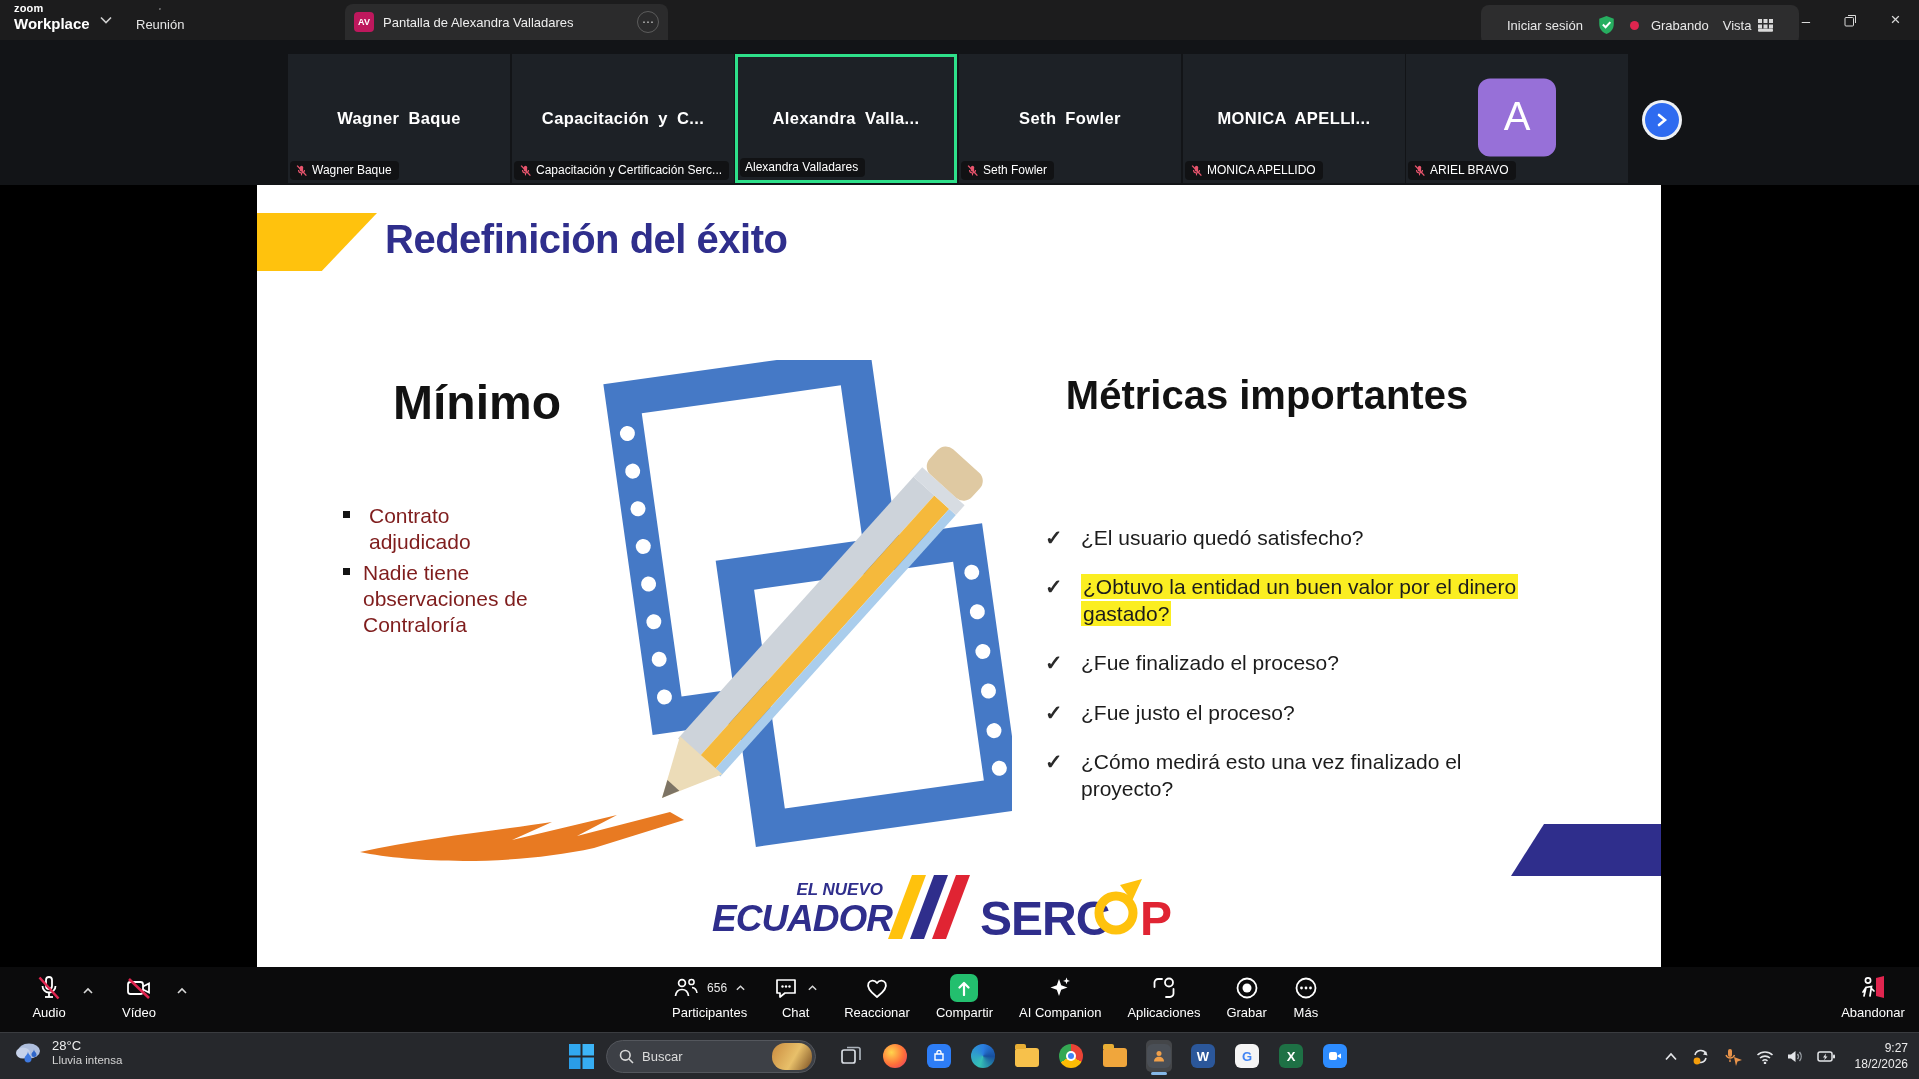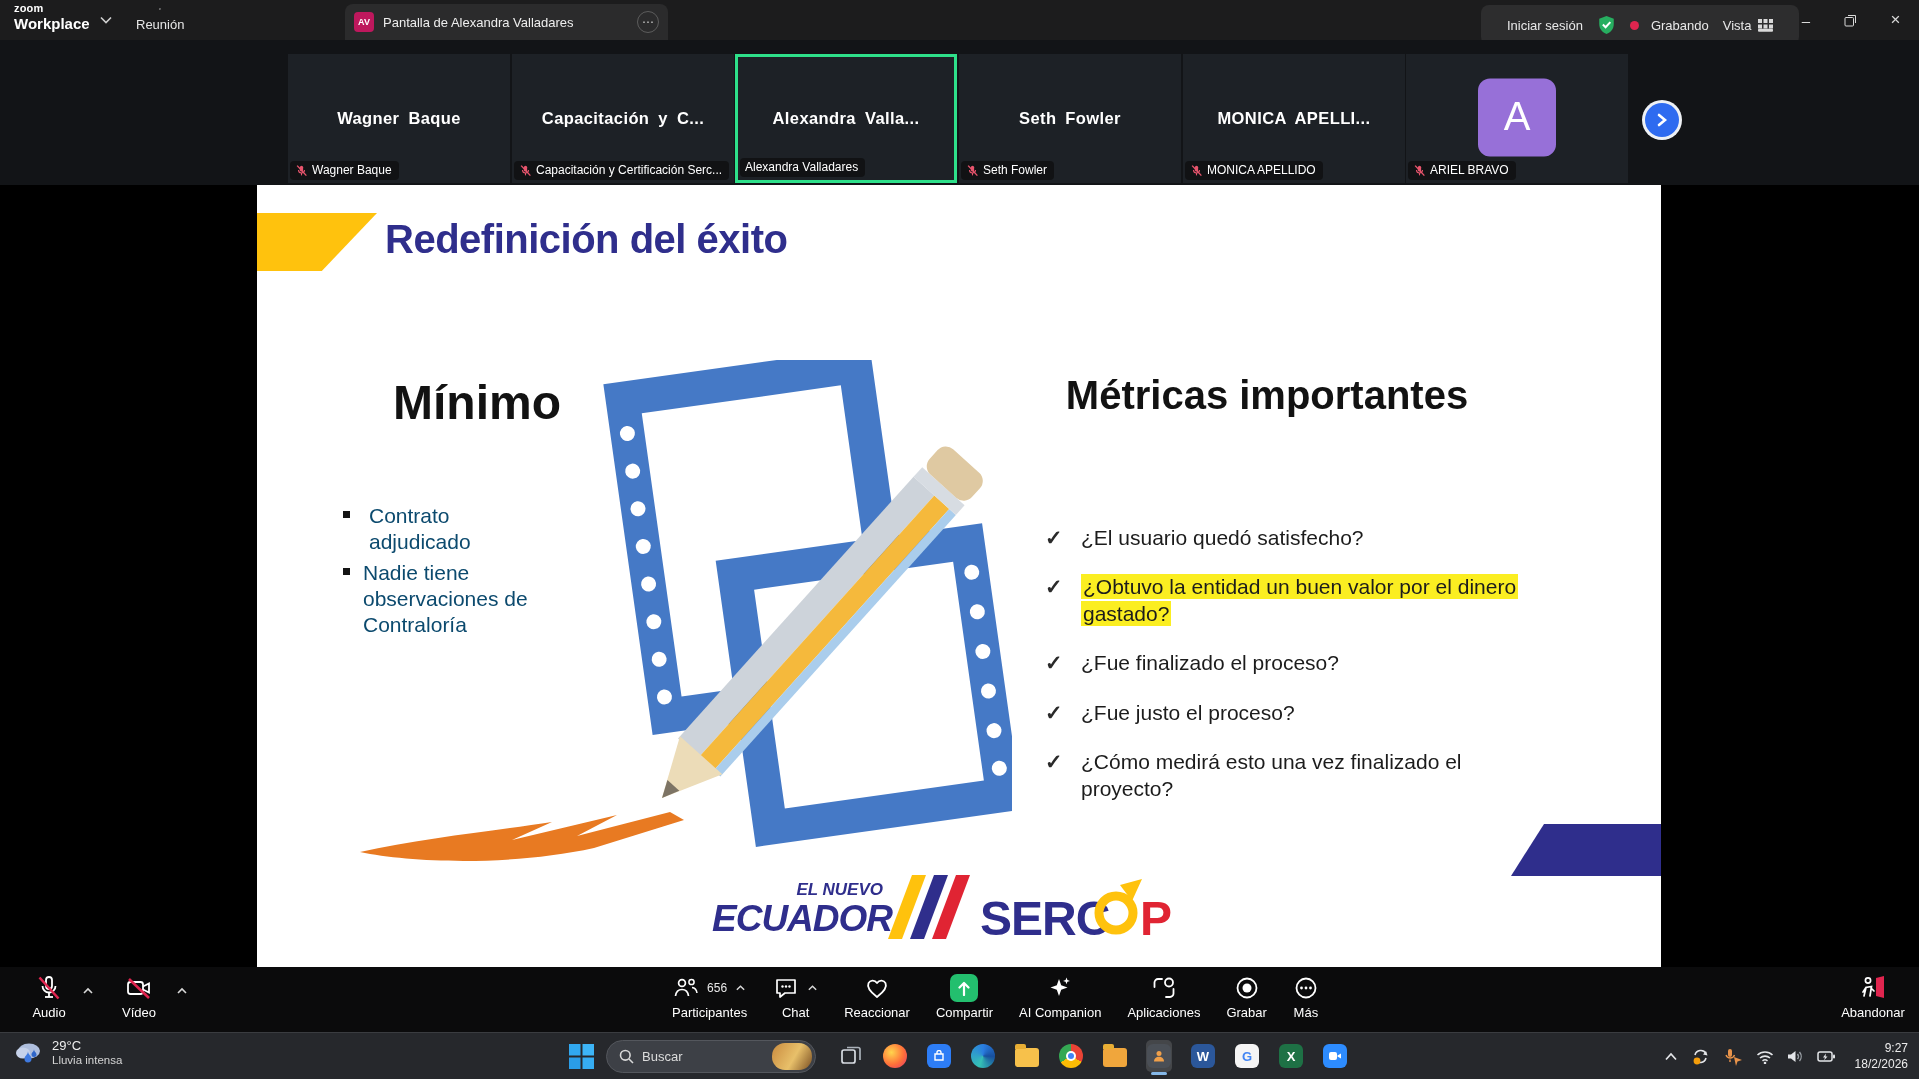--- a/index.html
+++ b/index.html
@@ -41,21 +41,21 @@
             display:flex;align-items:center;justify-content:center;}
 
   
   #stage{left:0;top:185px;width:1685px;height:782px;background:#000;}
   #slide{left:257px;top:0;width:1404px;height:782px;background:#fff;overflow:hidden;}
   .yellow-shape{left:0;top:28px;width:120px;height:58px;background:#ffc20d;
                 clip-path:polygon(0 0,100% 0,54% 100%,0 100%);}
   .slide-title{left:128px;top:32px;font-size:40px;font-weight:700;color:#2f2e8c;letter-spacing:-.5px;}
   .h-min{left:55px;top:190px;width:330px;text-align:center;font-size:48px;font-weight:700;color:#121212;}
   .bullets{left:86px;top:318px;width:192px;}
-  .b-item{display:flex;gap:13px;margin-bottom:5px;color:#0c4a6e;font-size:21px;line-height:1.24;}
+  .b-item{display:flex;gap:13px;margin-bottom:5px;color:#7f1d1d;font-size:21px;line-height:1.24;}
   .b-sq{flex:0 0 7px;width:7px;height:7px;background:#141414;margin-top:8px;}
   .b-item:first-child .b-txt{padding-left:6px;}
   .h-met{left:745px;top:188px;width:530px;text-align:center;font-size:40px;font-weight:700;color:#121212;}
   .checklist{left:788px;top:340px;width:478px;}
   .c-item{display:flex;gap:14px;margin-bottom:23px;color:#1c1c1c;font-size:21px;line-height:1.26;}
   .c-mark{flex:0 0 22px;font-weight:700;color:#2a2a2a;}
   .hl{background:#fbee21;padding:1px 2px;box-decoration-break:clone;-webkit-box-decoration-break:clone;}
   .corner-navy{right:0;top:639px;width:150px;height:52px;background:#2f2e8c;
                clip-path:polygon(22% 0,100% 0,100% 100%,0 100%);}
   .graphic{left:95px;top:175px;}
@@ -458,21 +458,21 @@
 
 <div id="taskbar" class="abs">
   <div class="abs weather">
     <svg width="30" height="26" viewBox="0 0 30 26">
         <ellipse cx="15" cy="12" rx="11" ry="7.5" fill="#aebedd"></ellipse>
         <ellipse cx="9" cy="14" rx="7" ry="5.5" fill="#c6d2ea"></ellipse>
         <path d="M14 12 c0 4-3.5 4.5-3.5 8 a3.5 3.5 0 0 0 7 0 c0-3.5-3.5-4-3.5-8z" fill="#3f7ae0"></path>
         <path d="M20 10 c0 3-2.5 3.3-2.5 5.6 a2.5 2.5 0 0 0 5 0 c0-2.3-2.5-2.6-2.5-5.6z" fill="#2f66c9"></path>
       </svg>
     <div>
-      <div class="l1">29°C</div>
+      <div class="l1">28°C</div>
       <div class="l2">Lluvia intensa</div>
     </div>
   </div>
 
   <div class="abs start">
     <svg width="27" height="27" viewBox="0 0 27 27">
         <rect x="1" y="1" width="11.5" height="11.5" fill="#31a8f0"></rect>
         <rect x="14.5" y="1" width="11.5" height="11.5" fill="#3db5f7"></rect>
         <rect x="1" y="14.5" width="11.5" height="11.5" fill="#2a9de8"></rect>
         <rect x="14.5" y="14.5" width="11.5" height="11.5" fill="#36adf2"></rect>

